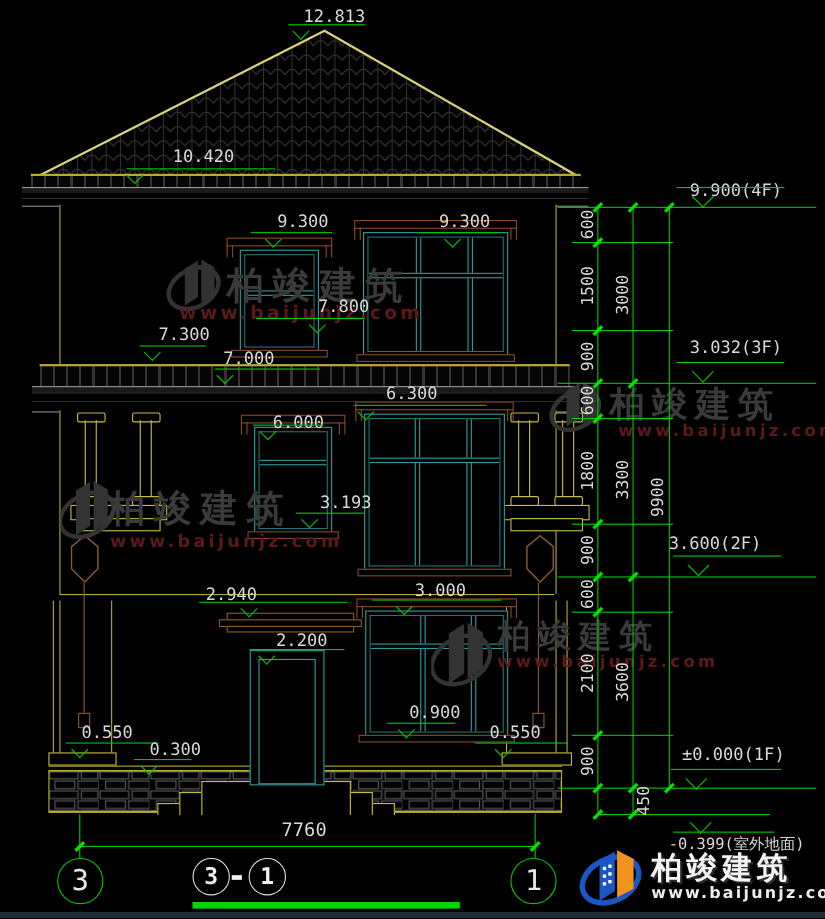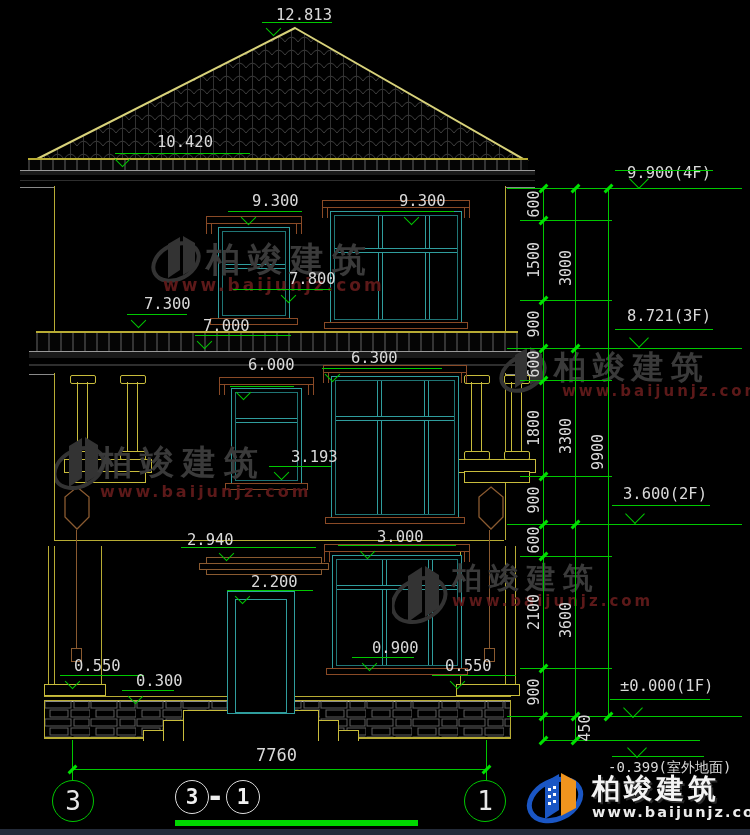--- a/index.html
+++ b/index.html
@@ -230,21 +230,21 @@
   <div class="tr" style="left:283px;top:290px"></div>
 
   <span class="m" style="left:144px;top:295px">7.300</span>
   <div class="ml" style="left:127px;top:314px;width:60px"></div>
   <div class="tr" style="left:133px;top:315px"></div>
 
   <span class="m" style="left:203px;top:317px">7.000</span>
   <div class="ml" style="left:195px;top:335px;width:96px"></div>
   <div class="tr" style="left:199px;top:336px"></div>
 
-  <span class="m" style="left:248px;top:356px">6.000</span>
+  <span class="m" style="left:248px;top:375px">6.000</span>
   <div class="ml" style="left:230px;top:386px;width:64px"></div>
   <div class="tr" style="left:238px;top:387px"></div>
 
   <span class="m" style="left:351px;top:349px">6.300</span>
   <div class="ml" style="left:322px;top:368px;width:120px"></div>
   <div class="tr" style="left:327px;top:369px"></div>
 
   <span class="m" style="left:291px;top:448px">3.193</span>
   <div class="ml" style="left:269px;top:466px;width:62px"></div>
   <div class="tr" style="left:276px;top:467px"></div>
@@ -324,25 +324,25 @@
   <span class="dv" style="left:566px;top:268px">3000</span>
   <span class="dv" style="left:566px;top:436px">3300</span>
   <span class="dv" style="left:566px;top:620px">3600</span>
   <span class="dv" style="left:598px;top:452px">9900</span>
   <span class="dv" style="left:585px;top:728px">450</span>
 
   <span class="m" style="left:627px;top:164px">9.900(4F)</span>
   <div class="ml" style="left:615px;top:170px;width:98px"></div>
   <div class="tr2" style="left:632px;top:172px"></div>
 
-  <span class="m" style="left:627px;top:307px">8.721(3F)</span>
+  <span class="m" style="left:627px;top:307px">3.032(3F)</span>
   <div class="ml" style="left:615px;top:329px;width:98px"></div>
   <div class="tr2" style="left:632px;top:331px"></div>
 
-  <span class="m" style="left:623px;top:485px">3.600(2F)</span>
+  <span class="m" style="left:608px;top:485px">3.600(2F)</span>
   <div class="ml" style="left:612px;top:505px;width:98px"></div>
   <div class="tr2" style="left:628px;top:507px"></div>
 
   <span class="m" style="left:620px;top:677px">±0.000(1F)</span>
   <div class="ml" style="left:610px;top:699px;width:100px"></div>
   <div class="tr2" style="left:626px;top:701px"></div>
 
   <div class="tr2" style="left:630px;top:741px"></div>
   <div class="ml" style="left:612px;top:756px;width:92px"></div>
   <span class="m" style="left:608px;top:759px;font-size:14px">-0.399(室外地面)</span>

